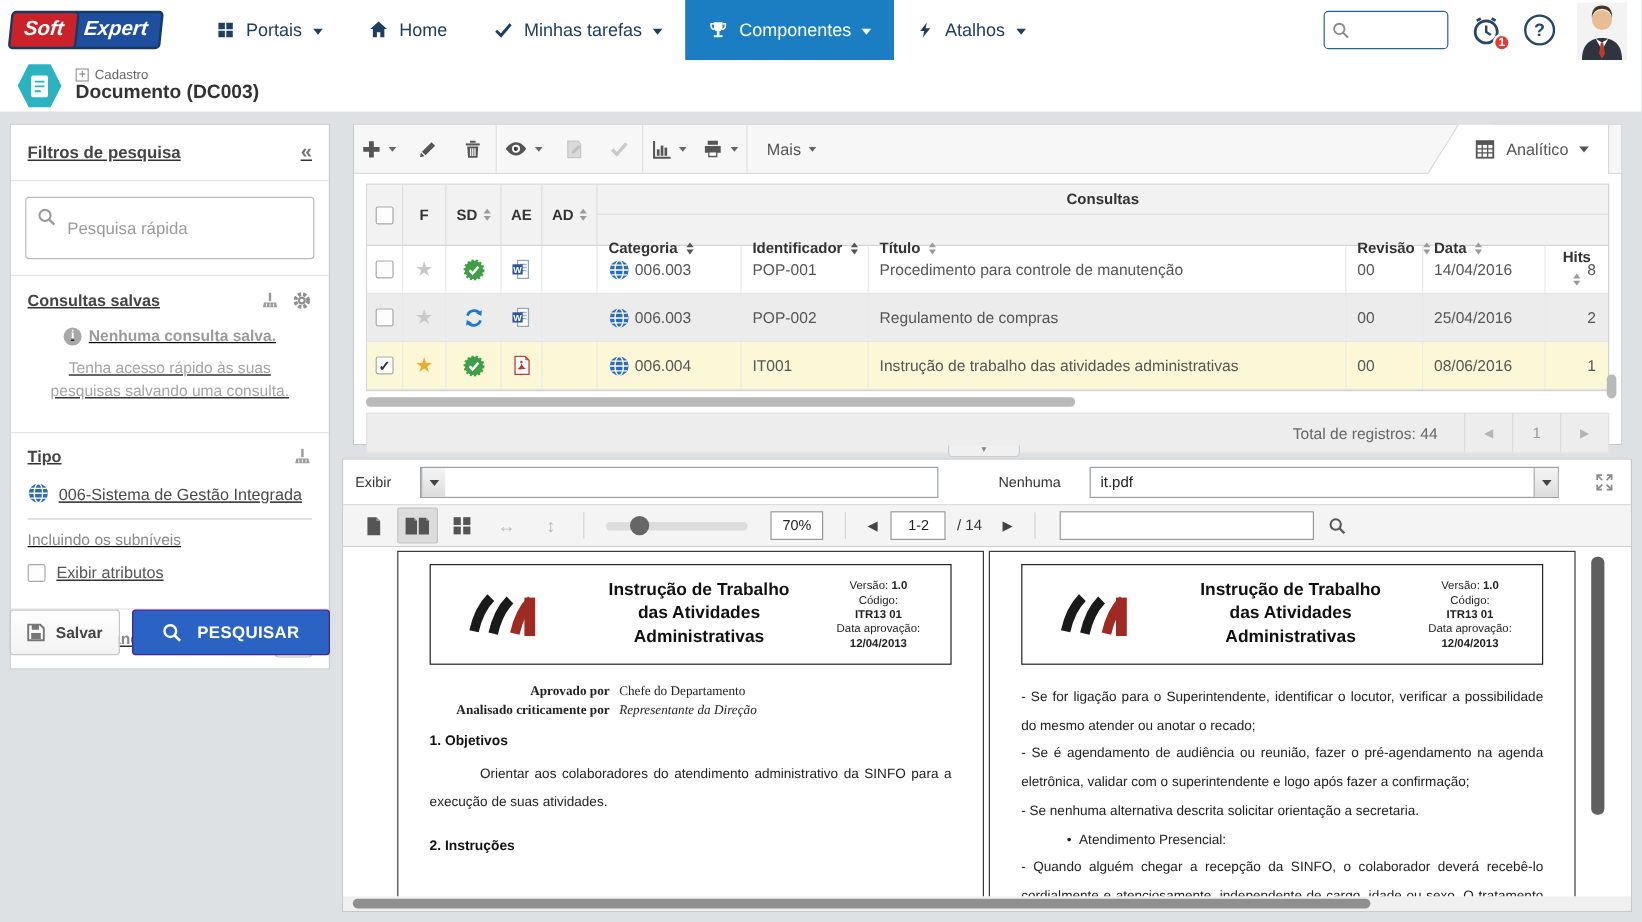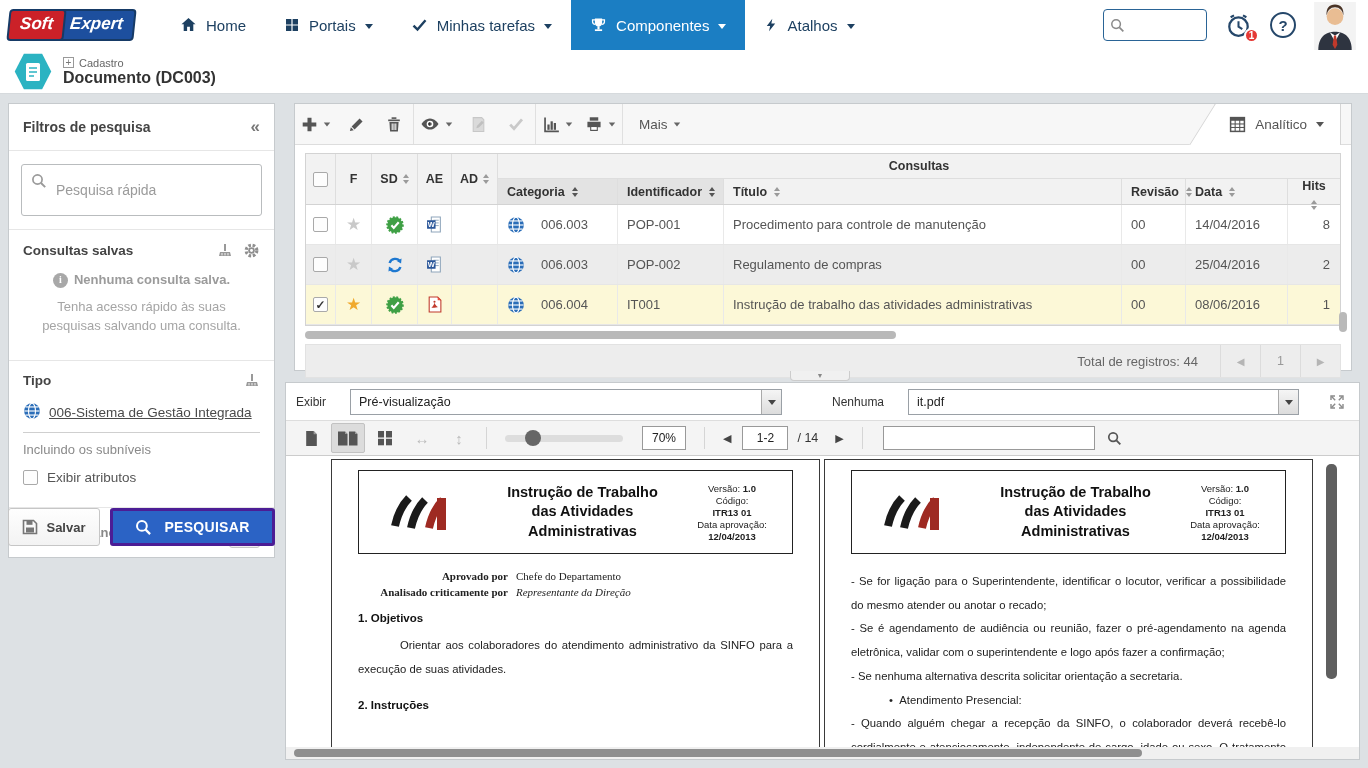--- a/index.html
+++ b/index.html
@@ -26,21 +26,21 @@
 
   
   .crumb { height:44px; background:#fff; border-bottom:1px solid #d6dadd; display:flex; align-items:center; gap:11px; padding-left:14px; }
   .hexa { width:38px; height:38px; background:#2bb3c2; clip-path:polygon(26% 3%,74% 3%,98% 50%,74% 97%,26% 97%,2% 50%); display:flex; align-items:center; justify-content:center; }
   .crumb-small { font-size:11px; color:#666; display:flex; align-items:center; gap:5px; }
   .plusbox { width:11px; height:11px; border:1px solid #999; color:#777; font-size:10px; line-height:9px; text-align:center; display:inline-block; }
   .plusbox::before { content:"+"; }
   .crumb-title { font-size:16px; font-weight:bold; color:#333; }
 
   
-  .side { position:absolute; left:8px; top:103px; width:267px; background:#fff; border:1px solid #c6cacd; }
+  .side { position:absolute; left:8px; top:103px; width:267px; background:#fff; border:1px solid #c6cacd;text-decoration:underline; }
   .p-head { display:flex; justify-content:space-between; align-items:center; padding:13px 14px; font-weight:bold; color:#444; font-size:14px; border-bottom:1px solid #e6e6e6; }
   .chev2 { color:#777; font-size:17px; font-weight:bold; cursor:pointer; }
   .search-row { padding:13px 12px; border-bottom:1px solid #e6e6e6; position:relative; }
   .quick { width:100%; height:52px; border:1px solid #b9bcbe; border-radius:3px; padding:0 8px 0 34px; font-size:14px; color:#555; outline:none; }
   .quick::placeholder { color:#9b9b9b; }
   .q-mag { position:absolute; left:22px; top:22px; }
   .section { padding:12px 14px 8px; }
   .sec-head { display:flex; align-items:center; font-weight:bold; font-size:13.5px; color:#444; }
   .sec-icons { margin-left:auto; display:flex; gap:10px; align-items:center; }
   .empty { text-align:center; color:#a5a5a5; font-size:13px; padding:12px 4px 16px; line-height:1.45; }
@@ -53,53 +53,53 @@
   .subtext { color:#8a8a8a; font-size:13px; margin-bottom:13px; }
   .chk-row { display:flex; gap:9px; align-items:center; color:#555; font-size:13.5px; margin-bottom:14px; }
   .chk { width:15px; height:15px; border:1px solid #a9a9a9; background:#fdfdfd; border-radius:2px; display:inline-flex; align-items:center; justify-content:center; font-size:12px; color:#333; }
   .chk.checked::before { content:"\2713"; font-weight:bold; }
   .adv-row { border-top:1px solid #e6e6e6; padding:9px 14px; display:flex; align-items:center; color:#888; font-weight:bold; font-size:13px; gap:7px; }
   .adv-row .tri { color:#999; font-size:11px; }
   .adv-icons { margin-left:auto; display:flex; gap:10px; align-items:center; }
   .plus-btn { width:31px; height:31px; border:1px solid #c6c6c6; border-radius:3px; background:linear-gradient(#fdfdfd,#f0f0f0); color:#8a8a8a; font-size:19px; font-weight:bold; display:flex; align-items:center; justify-content:center; }
   .side-buttons { position:absolute; left:8px; top:508px; width:267px; display:flex; gap:10px; }
   .btn-salvar { flex:0 0 92px; height:38px; background:linear-gradient(#fefefe,#f3f3f3); border:1px solid #c6c6c6; border-radius:3px; display:flex; align-items:center; justify-content:center; gap:8px; color:#444; font-size:13px; font-weight:bold; cursor:pointer; }
-  .btn-pesquisar { flex:1; height:38px; background:#2b63c5; border:3px solid #4c1d95; border-radius:3px; color:#fff; font-weight:bold; font-size:14px; display:flex; align-items:center; justify-content:center; gap:12px; cursor:pointer; letter-spacing:.3px; }
+  .btn-pesquisar { flex:1; height:38px; background:#2b63c5; border:1px solid #4c1d95; border-radius:3px; color:#fff; font-weight:bold; font-size:14px; display:flex; align-items:center; justify-content:center; gap:12px; cursor:pointer; letter-spacing:.3px; }
 
   
   .list-panel { position:absolute; left:294px; top:103px; width:1058px; height:268px; background:#fff; border:1px solid #c6cacd; }
   .toolbar { height:41px; background:#f7f7f7; border-bottom:1px solid #ddd; display:flex; align-items:stretch; position:relative; }
   .tb-btn { min-width:38px; padding:0 6px; display:flex; align-items:center; justify-content:center; gap:5px; cursor:pointer; }
   .tb-btn .caret { border-top-color:#666; transform:scale(.8); }
   .tb-sep { width:1px; background:#e0e0e0; margin:0; }
   .tb-more { font-size:13.5px; color:#555; padding:0 16px; }
   .view-tab { position:absolute; right:10px; top:0; height:41px; background:#fff; display:flex; align-items:center; gap:9px; padding:0 16px 0 14px; border-left:1px solid #d5d5d5; border-right:1px solid #d5d5d5; font-size:13.5px; color:#555; cursor:pointer; }
   .view-tab::before { content:""; position:absolute; left:-13px; top:0; width:26px; height:100%; background:#fff; transform:skewX(-32deg); border-left:1px solid #d5d5d5; }
   .view-tab > * { position:relative; }
 
   .grid { margin:8px 10px 0; border:1px solid #d3d3d3; font-size:13px; color:#555; }
   .g-head { display:flex; background:#f2f2f2; border-bottom:1px solid #d3d3d3; color:#333; }
   .hcell { display:flex; align-items:center; justify-content:center; height:50px; border-right:1px solid #dedede; font-weight:bold; font-size:12.5px; gap:5px; }
   .g-right { flex:1; display:flex; flex-direction:column; min-width:0; }
   .g-doc { height:25px; display:flex; align-items:center; justify-content:center; font-weight:bold; font-size:12.5px; border-bottom:1px solid #dedede; }
   .g-cols { display:flex; height:25px; }
-  .hcell2 { display:flex; align-items:center; padding:0 9px; border-right:1px solid #dedede; font-weight:bold; font-size:12.5px; gap:7px; }
+  .hcell2 { display:flex; align-items:center; padding:0 9px; border-right:1px solid #dedede; font-weight:bold; font-size:12.5px; gap:7px;margin-top:28px; }
   .hcell2.sorted { background:#e3e3e3; }
   .sort { display:inline-flex; flex-direction:column; gap:2px; }
   .sort i { width:0; height:0; border-left:3.5px solid transparent; border-right:3.5px solid transparent; display:block; }
   .sort .up { border-bottom:4px solid #9a9a9a; }
   .sort .dn { border-top:4px solid #9a9a9a; }
   .sorted .sort .up { border-bottom-color:#555; } .sorted .sort .dn { border-top-color:#555; }
   .w-check{width:30px;} .w-f{width:36px;} .w-sd{width:46px;} .w-ae{width:34px;} .w-ad{width:46px;}
   .w-cat{width:120px;} .w-id{width:106px;} .w-tit{flex:1;min-width:0;} .w-rev{width:64px;} .w-data{width:102px;} .w-hits{width:52px;}
   .g-row { display:flex; height:40px; border-bottom:1px solid #e6e6e6; background:#fff; cursor:pointer; }
   .g-row.even { background:#ececec; }
   .g-row.sel { background:#fcf8d7; }
   .cell { display:flex; align-items:center; justify-content:center; border-right:1px solid #e9e9e9; }
-  .cell.txt { justify-content:flex-start; padding:0 9px; gap:16px;text-align:right; }
+  .cell.txt { justify-content:flex-start; padding:0 9px; gap:4px;text-align:right; }
   .cell.num { justify-content:flex-end; padding:0 10px; }
   .star { font-size:17px; color:#c9c9c9; line-height:1; }
   .star.fav { color:#f0a92d; }
   .hscroll { height:12px; margin:3px 10px 0; position:relative; }
   .hscroll .thumb { position:absolute; left:0; top:2px; height:8px; width:57%; background:#b9b9b9; border-radius:4px; }
   .g-foot { margin:3px 10px 0; background:#ededed; border:1px solid #e2e2e2; height:34px; display:flex; align-items:center; justify-content:flex-end; font-size:13px; color:#666; }
   .g-foot .tot { margin-right:22px; }
   .pager { display:flex; height:100%; }
   .pg { width:40px; display:flex; align-items:center; justify-content:center; border-left:1px solid #dcdcdc; color:#b5b5b5; font-size:10px; }
   .pg.num { font-size:12.5px; color:#999; }
@@ -151,34 +151,34 @@
 </head>
 <body>
 
 <div class="navbar">
   <div class="logo">
     <span class="lg soft">Soft</span>
     <span class="lg expert">Expert</span>
   </div>
   <div class="nav-item">
     <span>
+        <svg width="16" height="16" viewBox="0 0 16 16">
+          <path d="M2 2h5.4v5.4H2zM8.6 2H14v5.4H8.6zM2 8.6h5.4V14H2zM8.6 8.6H14V14H8.6z" fill="#1d4061"></path>
+        </svg>
+      </span>
+    <span>Portais</span>
+    <span class="caret"></span>
+  </div>
+  <div class="nav-item">
+    <span>
         <svg width="17" height="16" viewBox="0 0 16 16">
           <path d="M8 1 L15 7.2 H12.8 V14 H9.4 V9.8 H6.6 V14 H3.2 V7.2 H1 Z" fill="#1d4061"></path>
         </svg>
       </span>
     <span>Home</span>
-  </div>
-  <div class="nav-item">
-    <span>
-        <svg width="16" height="16" viewBox="0 0 16 16">
-          <path d="M2 2h5.4v5.4H2zM8.6 2H14v5.4H8.6zM2 8.6h5.4V14H2zM8.6 8.6H14V14H8.6z" fill="#1d4061"></path>
-        </svg>
-      </span>
-    <span>Portais</span>
-    <span class="caret"></span>
   </div>
   <div class="nav-item">
     <span>
         <svg width="17" height="16" viewBox="0 0 16 16">
           <path d="M2 8.6 L6 12.6 L14 3.2" stroke="#1d4061" stroke-width="2.4" fill="none"></path>
         </svg>
       </span>
     <span>Minhas tarefas</span>
     <span class="caret"></span>
   </div>
@@ -716,21 +716,20 @@
   </div>
   <div class="vthumb"></div>
 </div>
 
 <div class="splitter">▼</div>
 
 <div class="prev-panel">
   <div class="prev-row1">
     <span>Exibir</span>
     <div class="sel-box sel-exibir">
-      <span class="val">Pré-visualização</span>
       <span class="sel-arrow">
           <i></i>
         </span>
     </div>
     <span style="margin-left:26px;">Nenhuma</span>
     <div class="sel-box sel-arquivo">
       <span class="val">it.pdf</span>
       <span class="sel-arrow">
           <i></i>
         </span>

